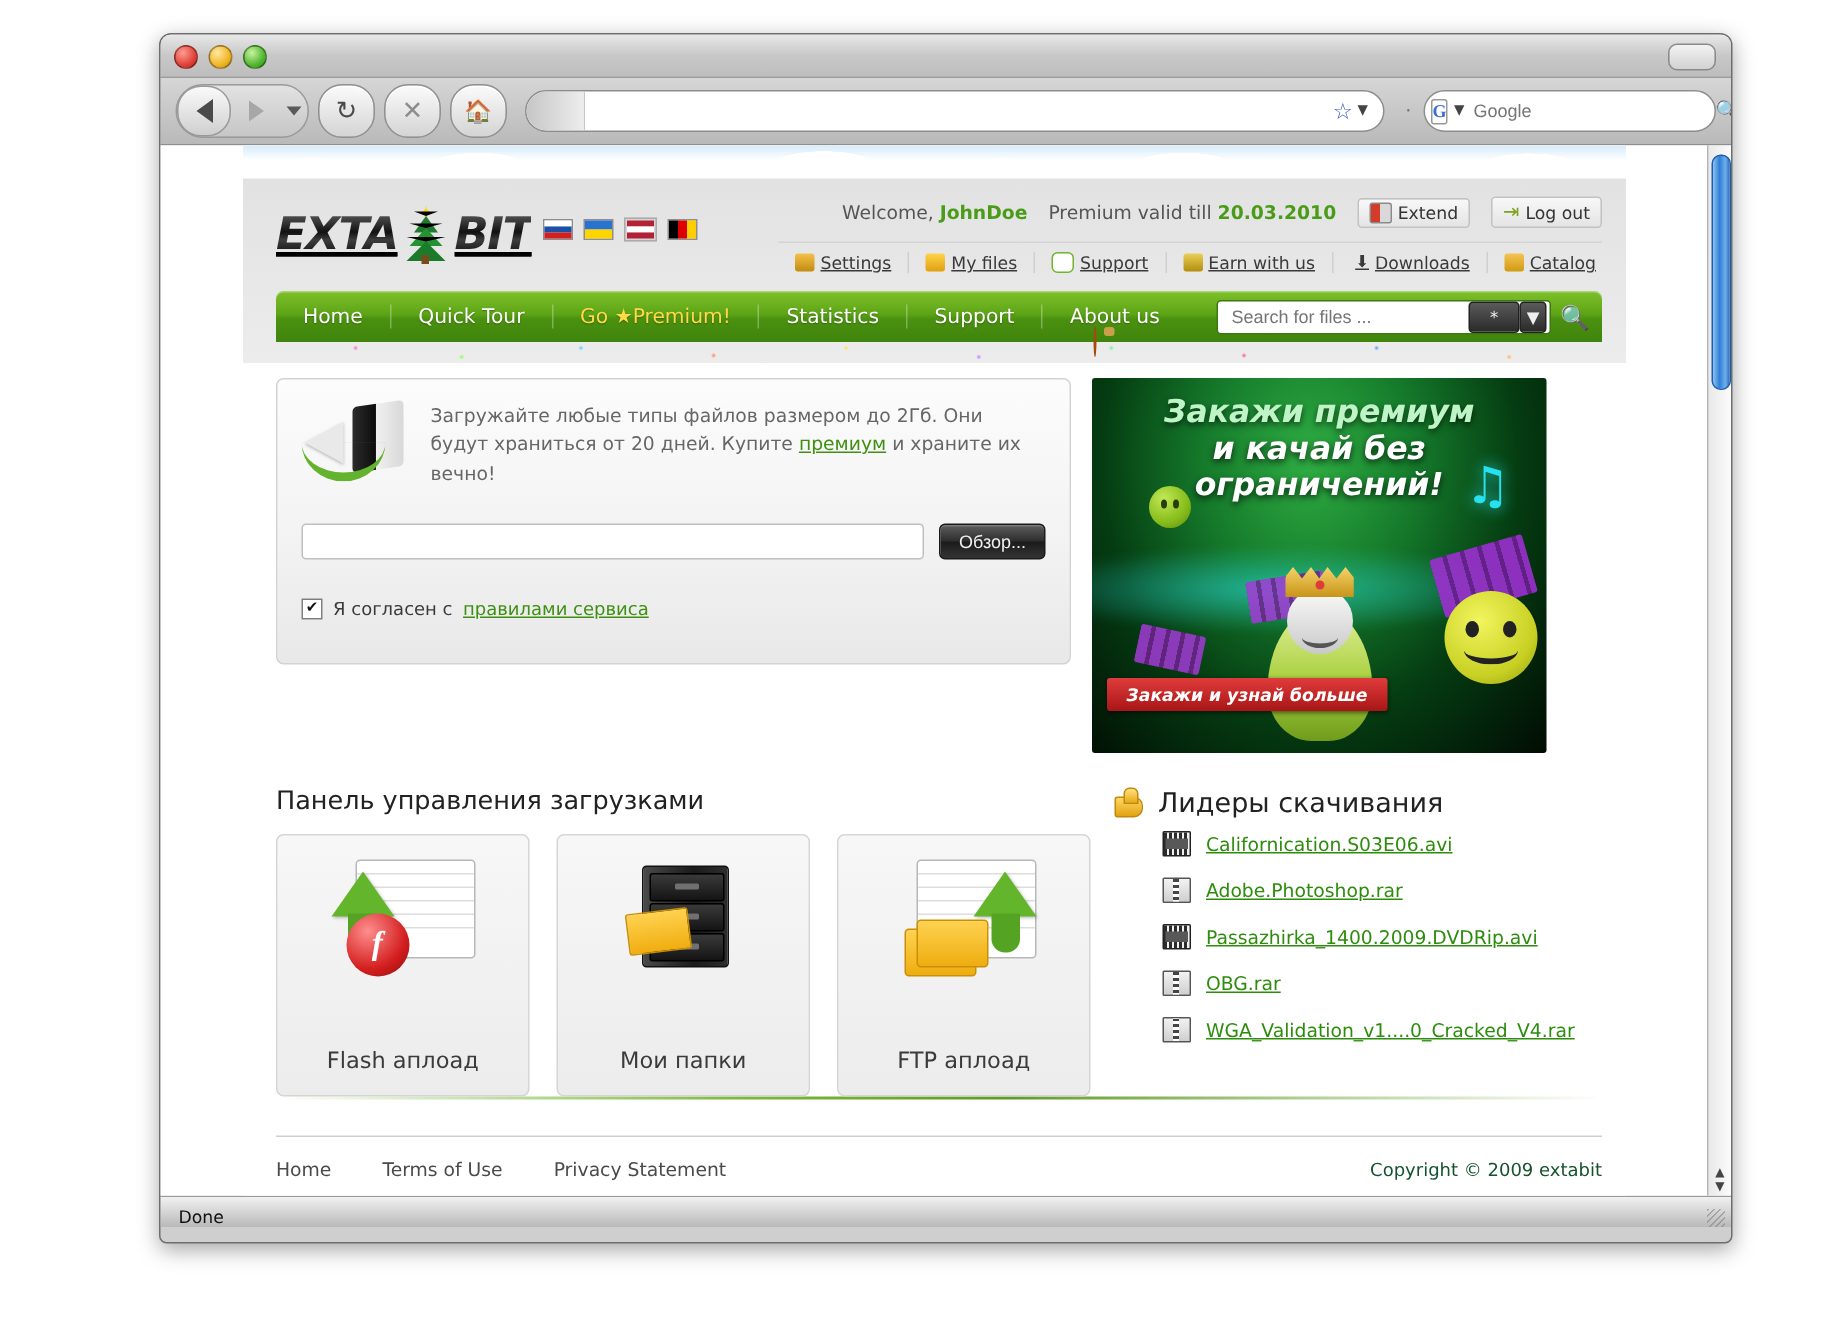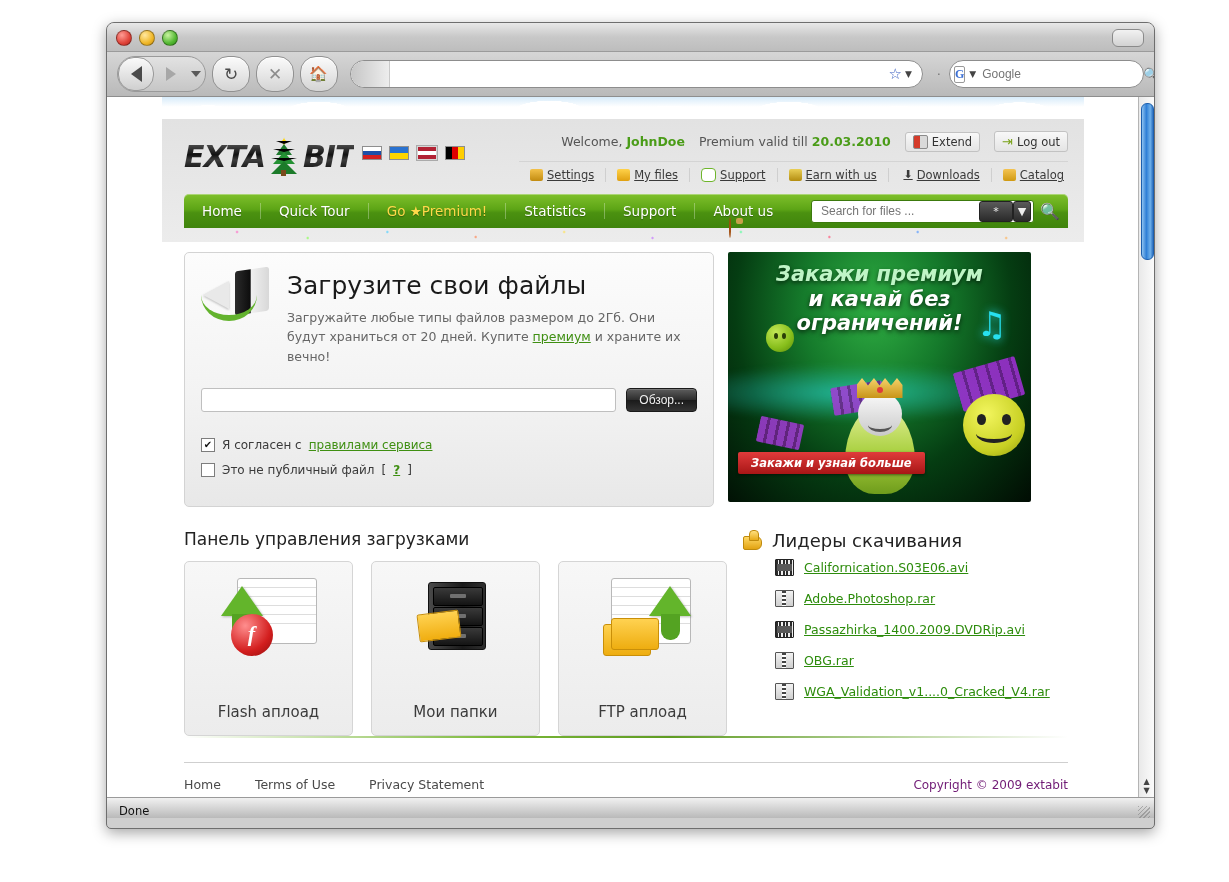--- a/index.html
+++ b/index.html
@@ -69,21 +69,21 @@
      radial-gradient(ellipse 48px 12px at 29% 75%,#fff 55%,transparent 56%),
      radial-gradient(ellipse 60px 16px at 42% 58%,#fff 55%,transparent 56%),
      radial-gradient(ellipse 45px 13px at 55% 72%,#fff 55%,transparent 56%),
      radial-gradient(ellipse 58px 15px at 68% 60%,#fff 55%,transparent 56%),
      radial-gradient(ellipse 50px 13px at 80% 74%,#fff 55%,transparent 56%),
      radial-gradient(ellipse 55px 15px at 93% 62%,#fff 55%,transparent 56%),
      linear-gradient(to bottom,#d7ebfa 0%,#ffffff 45%,#ffffff 100%);
      border-bottom:0;}
   .hdrwrap{background:linear-gradient(to bottom,#e2e2e2,#ececec);padding:0 0 0 0;position:relative;}
   .hdr{display:flex;align-items:flex-start;padding:8px 16px 6px 22px;}
-  .logo{display:flex;align-items:center;gap:9px;padding-top:10px;}
+  .logo{display:flex;align-items:center;gap:9px;padding-top:10px;text-decoration:underline;}
   .logotext{font-size:30px;font-weight:bold;font-style:italic;letter-spacing:-1px;
     font-family:"DejaVu Sans",sans-serif;
     background:linear-gradient(to bottom,#6a6a6a 0%,#111 45%,#3d3d3d 60%,#000 100%);
     -webkit-background-clip:text;background-clip:text;color:transparent;}
   .tree{width:28px;height:38px;position:relative;margin:0 -4px;}
   .tree .tstar{position:absolute;left:9px;top:-2px;color:#ffd700;font-size:12px;}
   .tree .tl{position:absolute;left:50%;transform:translateX(-50%);width:0;height:0;
     border-left-color:transparent;border-right-color:transparent;border-style:solid;}
   .t1{top:4px;border-left-width:8px;border-right-width:8px;border-bottom:11px solid #1f7a2e;}
   .t2{top:12px;border-left-width:11px;border-right-width:11px;border-bottom:12px solid #249133;}
@@ -264,21 +264,21 @@
     border:1px solid #222;border-radius:1px;position:relative;}
   .film:after{content:"";position:absolute;left:1px;right:1px;top:4px;height:7px;background:#585858;}
   .arch{background:linear-gradient(to bottom,#f2f2f2,#cfcfcf);border:1px solid #555;border-radius:1px;position:relative;}
   .arch:before{content:"";position:absolute;left:6px;top:0;width:4px;height:100%;
     background:repeating-linear-gradient(to bottom,#444 0 2px,#fff 2px 4px);}
   .leadlist a{font-size:12.5px;color:#2d8c0c;text-decoration:underline;}
 
   .footer{margin:24px 16px 0 22px;border-top:1px solid #cfcfcf;padding:14px 0 16px 0;
     display:flex;align-items:center;}
   .footer a{font-size:12.5px;color:#4a4a4a;text-decoration:none;margin-right:34px;}
-  .copy{margin-left:auto;font-size:12px;color:#701a75;}
+  .copy{margin-left:auto;font-size:12px;color:#14532d;}
   .greenline{height:2px;margin:0 16px 0 22px;background:linear-gradient(to right,#fff,#7cb93a 35%,#5f9c22 55%,#fff);}
 
   
   .statusbar{height:20px;background:linear-gradient(to bottom,#f1f1f1,#b9b9b9);
     border-top:1px solid #9a9a9a;display:flex;align-items:flex-end;padding-left:12px;}
   .statusbar span{font-size:11.5px;color:#111;}
   .grip{margin-left:auto;margin-right:4px;width:12px;height:12px;opacity:.5;
     background:repeating-linear-gradient(135deg,#777 0 1px,transparent 1px 3px);}
 </style>
 </head>
@@ -448,45 +448,37 @@
         <div class="body">
           <div class="leftcol">
             <div class="uppanel">
               <div class="uphead">
                 <div class="upicon">
                   <span class="srv"></span>
                     <span class="arcbase"></span>
                     <span class="arrow"></span>
                 </div>
                 <div>
-                  <div class="uptitle">Загрузите свои файлы</div>
                   <div class="updesc">
                     <span>Загружайте любые типы файлов размером до 2Гб. Они будут храниться от 20 дней. Купите</span>
                     <a href="#">премиум</a>
                     <span>и храните их вечно!</span>
                   </div>
                 </div>
               </div>
               <div class="filerow">
                 <div class="fileinput"></div>
                 <button class="darkbtn">Обзор...</button>
               </div>
               <div class="optrow">
                 <div class="opts">
                   <label class="opt">
                     <span class="cbx">✔</span>
                     <span>Я согласен с</span>
                     <a href="#">правилами сервиса</a>
-                  </label>
-                  <label class="opt">
-                    <span class="cbx"></span>
-                    <span>Это не публичный файл</span>
-                    <span>[</span>
-                      <a href="#" class="qm">?</a>
-                      <span>]</span>
                   </label>
                 </div>
               </div>
             </div>
           </div>
 
           <div class="rightcol">
             <div class="banner">
               <div class="swoosh"></div>
               <div class="bnr-t1">Закажи премиум</div>

